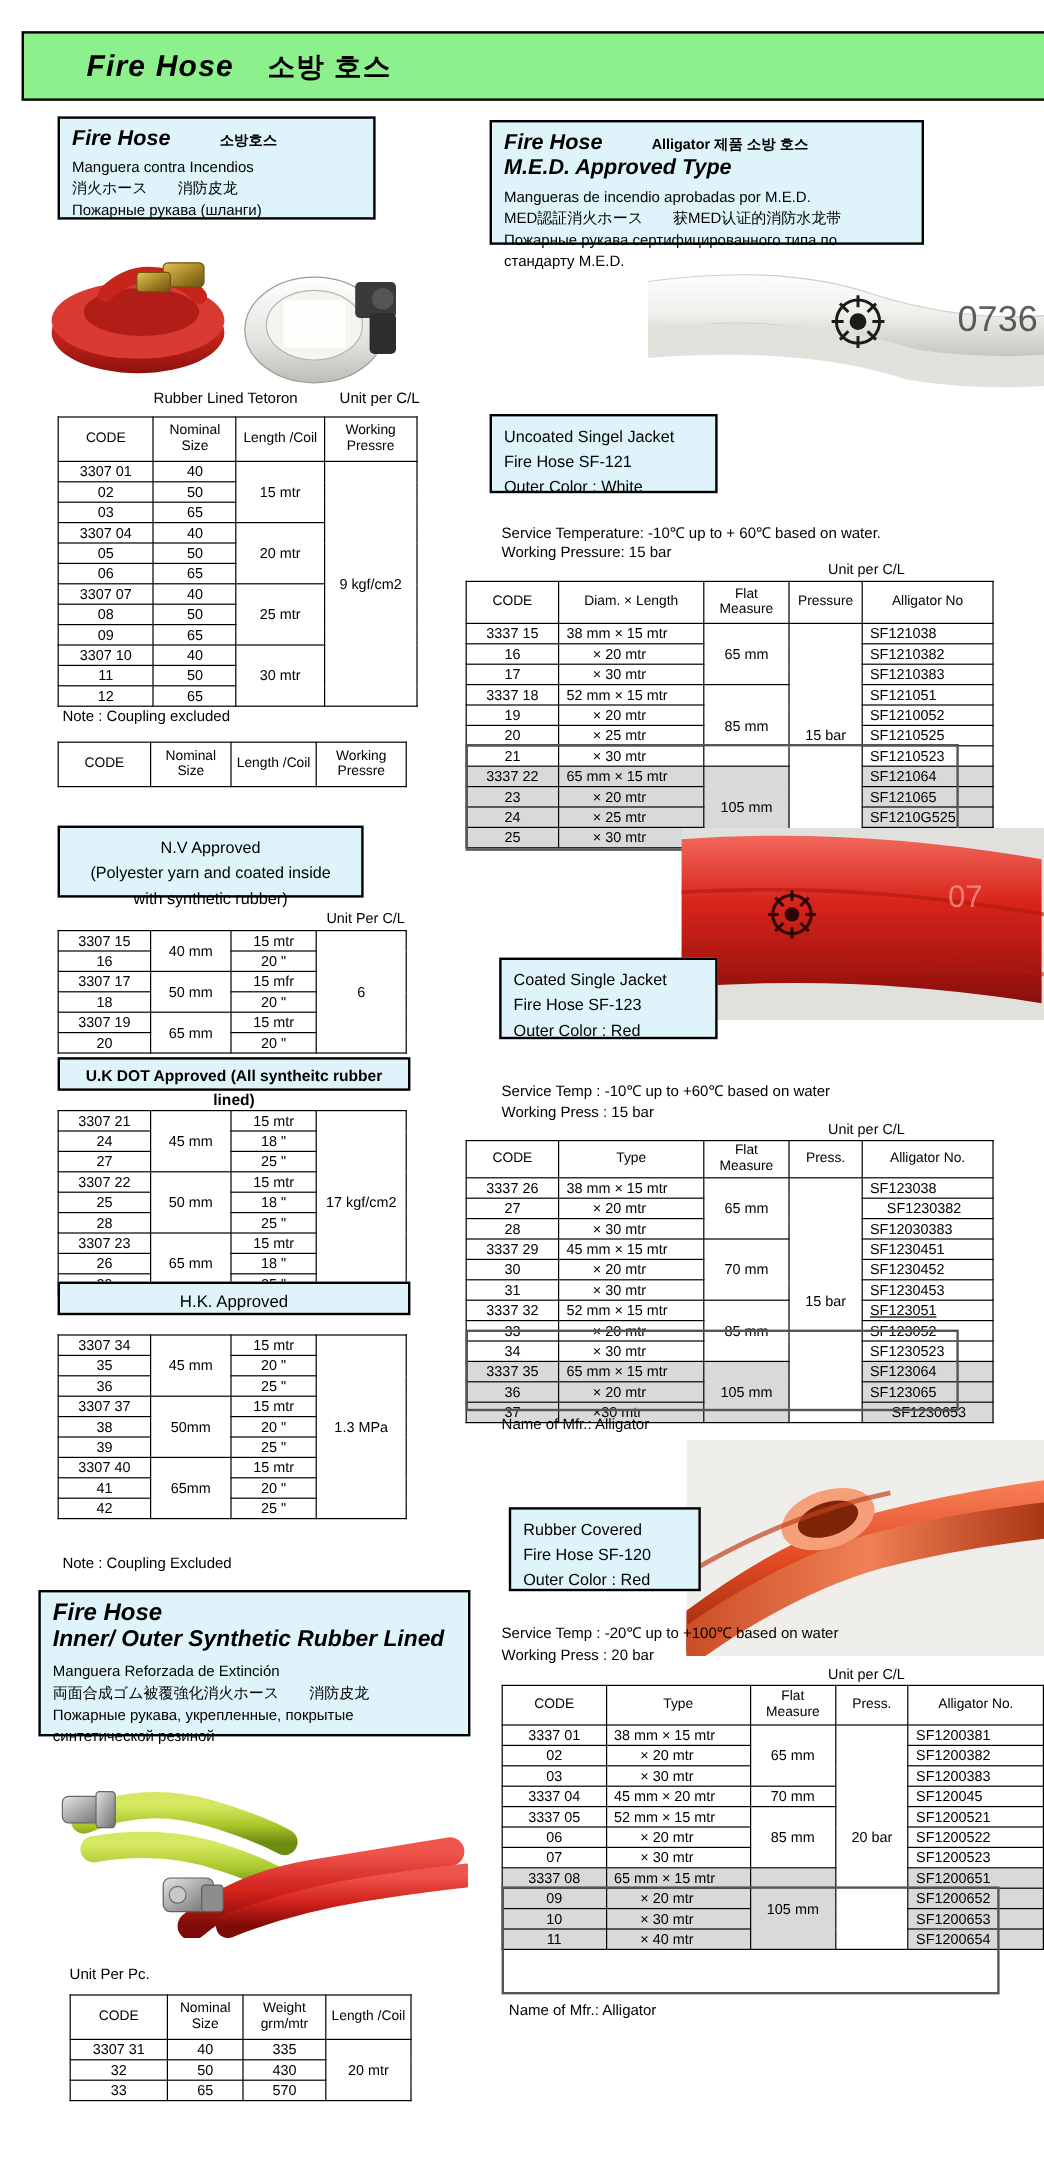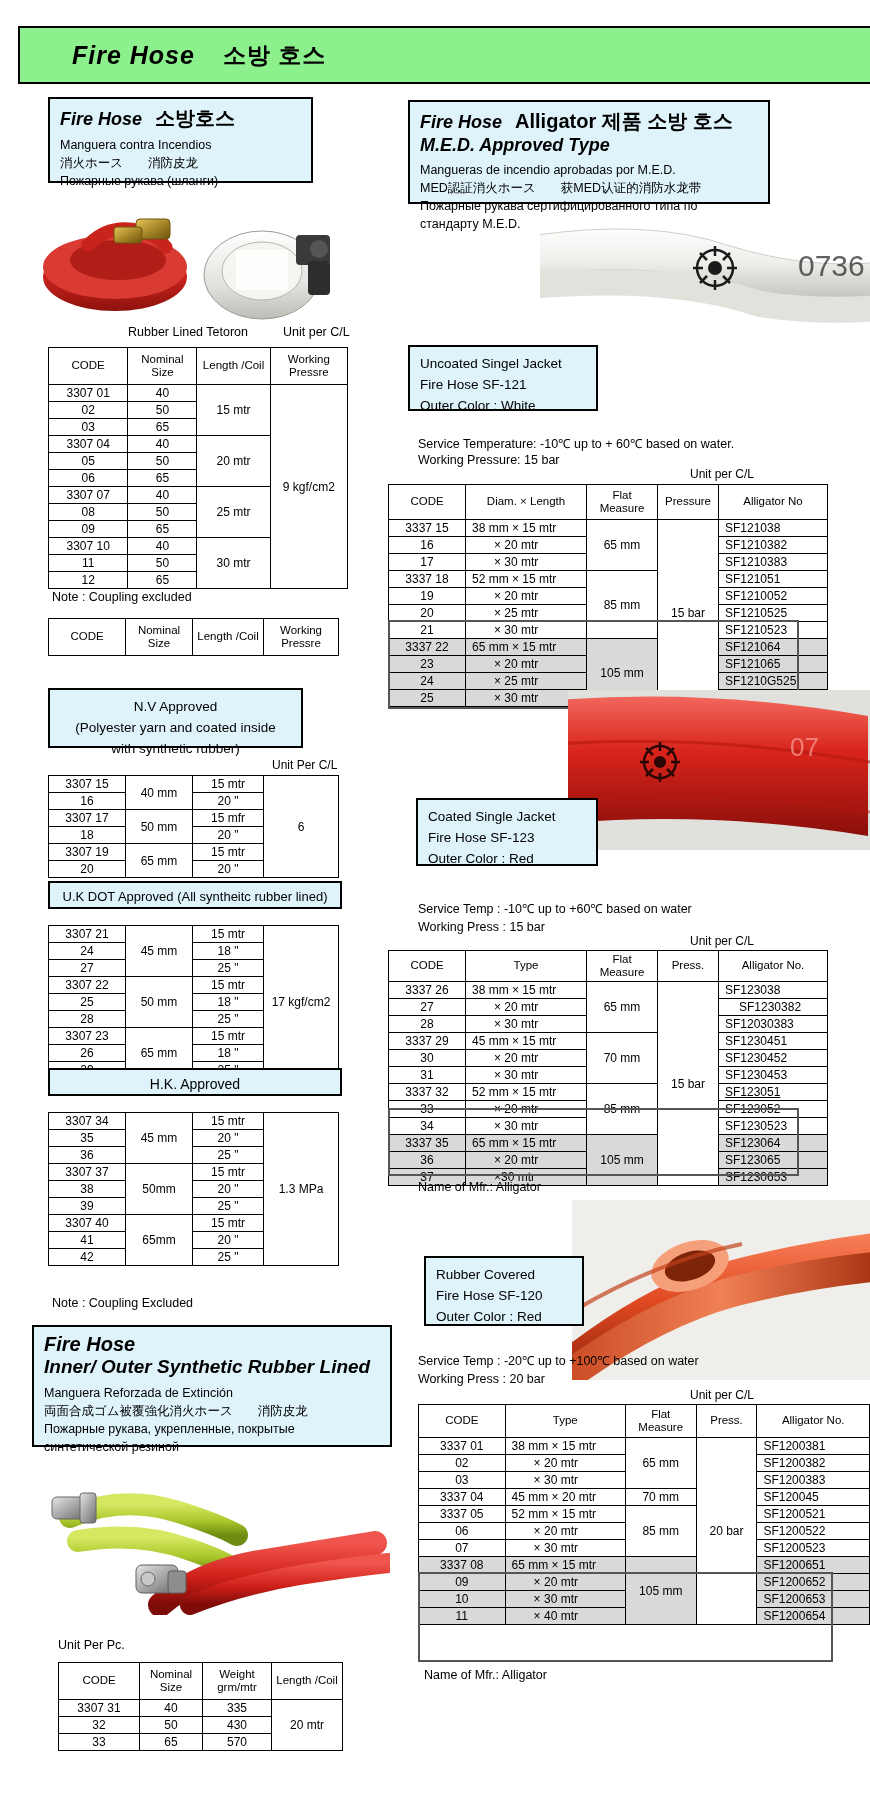--- a/index.html
+++ b/index.html
@@ -23,21 +23,21 @@
     background:#8cf08c;border:2px solid #000;
     display:flex;align-items:center;padding-left:52px;
     font-style:italic;font-weight:bold;font-size:25px;letter-spacing:1px;
   }
   .title-banner .kr{font-style:normal;font-weight:bold;margin-left:28px;font-size:23px;}
   .hdr-box{
     position:absolute;border:2px solid #000;background:#dff3fb;
     box-sizing:border-box;padding:6px 10px;
   }
   .hdr-box .h1{font-style:italic;font-weight:bold;font-size:18px;}
-  .hdr-box .h1 .kr{font-style:normal;font-size:20px;margin-left:8px;}
+  .hdr-box .h1 .kr{font-style:normal;font-size:12px;margin-left:36px;}
   .hdr-box .sub{font-size:12.5px;line-height:1.45;margin-top:4px;}
   .cyan-box{
     position:absolute;border:2px solid #000;background:#dff3fb;
     box-sizing:border-box;padding:7px 10px;font-size:14px;line-height:1.55;
   }
   .note{font-size:12.5px;}
   table.t{
     border-collapse:collapse;font-size:12px;position:absolute;
     background:#fff;
   }
@@ -228,21 +228,21 @@
       <td rowspan="2">65 mm</td>
       <td>15 mtr</td>
     </tr>
     <tr>
       <td class="code-cell">20</td>
       <td>20  "</td>
     </tr>
   </tbody>
     </table>
 
-  <div class="cyan-box" style="left:48px;top:881px;width:294px;height:28px;text-align:center;font-size:13px;padding:4px 6px;">
+  <div class="cyan-box" style="left:48px;top:881px;width:294px;height:28px;text-align:center;font-size:13px;padding:4px 6px;font-weight:bold;">
     <span>U.K DOT Approved (All syntheitc rubber lined)</span>
   </div>
 
   <table class="t" style="left:48px;top:925px;">
     <tbody>
         <tr>
       <td class="code-cell" style="width:68px;text-align:center;">3307 21</td>
       <td rowspan="3" style="width:58px;">45 mm</td>
       <td style="width:62px;">15 mtr</td>
       <td rowspan="9" style="width:66px;">17 kgf/cm2</td>
@@ -642,21 +642,21 @@
         <td style="text-align:left;padding-left:6px;">SF123064</td>
       </tr>
       <tr class="gray-row">
         <td class="code-cell">36</td>
         <td style="text-align:left;padding-left:28px;">× 20 mtr</td>
         <td style="text-align:left;padding-left:6px;">SF123065</td>
       </tr>
       <tr class="gray-row">
         <td class="code-cell">37</td>
         <td style="text-align:left;padding-left:28px;">×30 mtr</td>
-        <td style="text-align:left;padding-left:6px;">SF1230653</td>
+        <td style="text-align:center;padding-left:6px;">SF1230653</td>
       </tr>
     </tbody>
   </table>
   <div class="abs" style="left:388px;top:1108px;width:407px;height:64px;border:2px solid #555;pointer-events:none;"></div>
 
   <div class="cap" style="left:418px;top:1180px;">Name of Mfr.: Alligator</div>
 
   <svg class="photo" style="left:572px;top:1200px;width:298px;height:180px;" width="298" height="180" viewBox="0 0 298 180">
     <defs>
       <linearGradient id="org" x1="0" y1="0" x2="0" y2="1">

